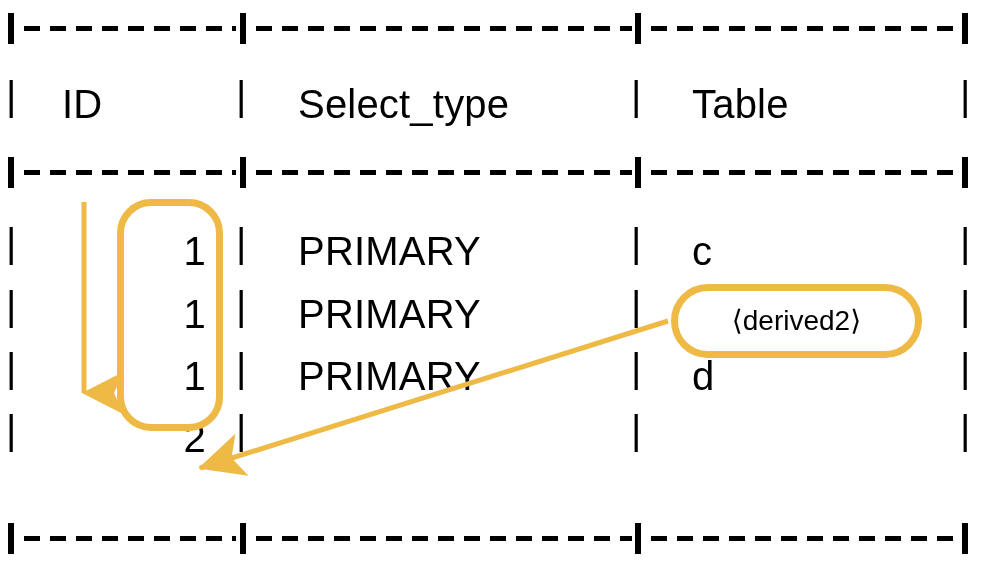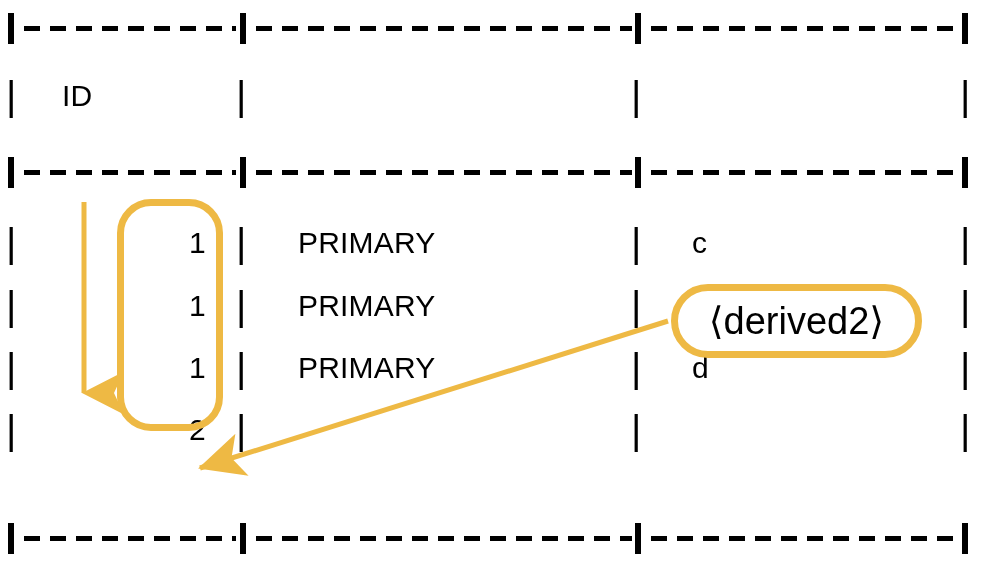--- a/index.html
+++ b/index.html
@@ -21,24 +21,24 @@
   .ascii-row {
     position: absolute;
     left: 0;
     width: 984px;
     height: 56px;
     line-height: 56px;
     white-space: pre;
   }
   .cell {
     position: absolute;
-    top: 0;
+    top: 8px;
     height: 56px;
     line-height: 56px;
-    font-size: 30px;
+    font-size: 40px;
     letter-spacing: 0.2px;
     white-space: pre;
   }
   .pipe {
     position: absolute;
     top: 0;
     height: 56px;
     line-height: 56px;
     font-size: 40px;
     font-weight: 400;
@@ -122,21 +122,21 @@
     z-index: 3;
   }
   #derived-label {
     position: absolute;
     left: 671px;
     top: 284px;
     width: 251px;
     height: 74px;
     line-height: 74px;
     text-align: center;
-    font-size: 38px;
+    font-size: 28px;
     color: #000;
     z-index: 4;
     white-space: pre;
   }
 </style>
 </head>
 <body>
 
 <div id="canvas">
 
@@ -147,21 +147,23 @@
     <div class="seg" style="left:256px; width:376px"></div>
     <div class="plus" style="left:635px"></div>
     <div class="seg" style="left:651px; width:310px"></div>
     <div class="plus" style="left:962px"></div>
   </div>
 
   <div class="ascii-row" style="top:68px">
     <span class="pipe x-lbar">|</span>
     <span class="cell x-id">ID</span>
     <span class="pipe x-bar1">|</span>
-    <span class="pipe x-bar2">|</span>
+    <span class="cell x-sel">Select_type</span>
+    <span class="pipe x-bar2">|</span>
+    <span class="cell x-tbl">Table</span>
     <span class="pipe x-rbar">|</span>
   </div>
 
   <div class="sep" style="top:161px">
     <div class="plus" style="left:8px"></div>
     <div class="seg" style="left:24px; width:212px"></div>
     <div class="plus" style="left:240px"></div>
     <div class="seg" style="left:256px; width:376px"></div>
     <div class="plus" style="left:635px"></div>
     <div class="seg" style="left:651px; width:310px"></div>

